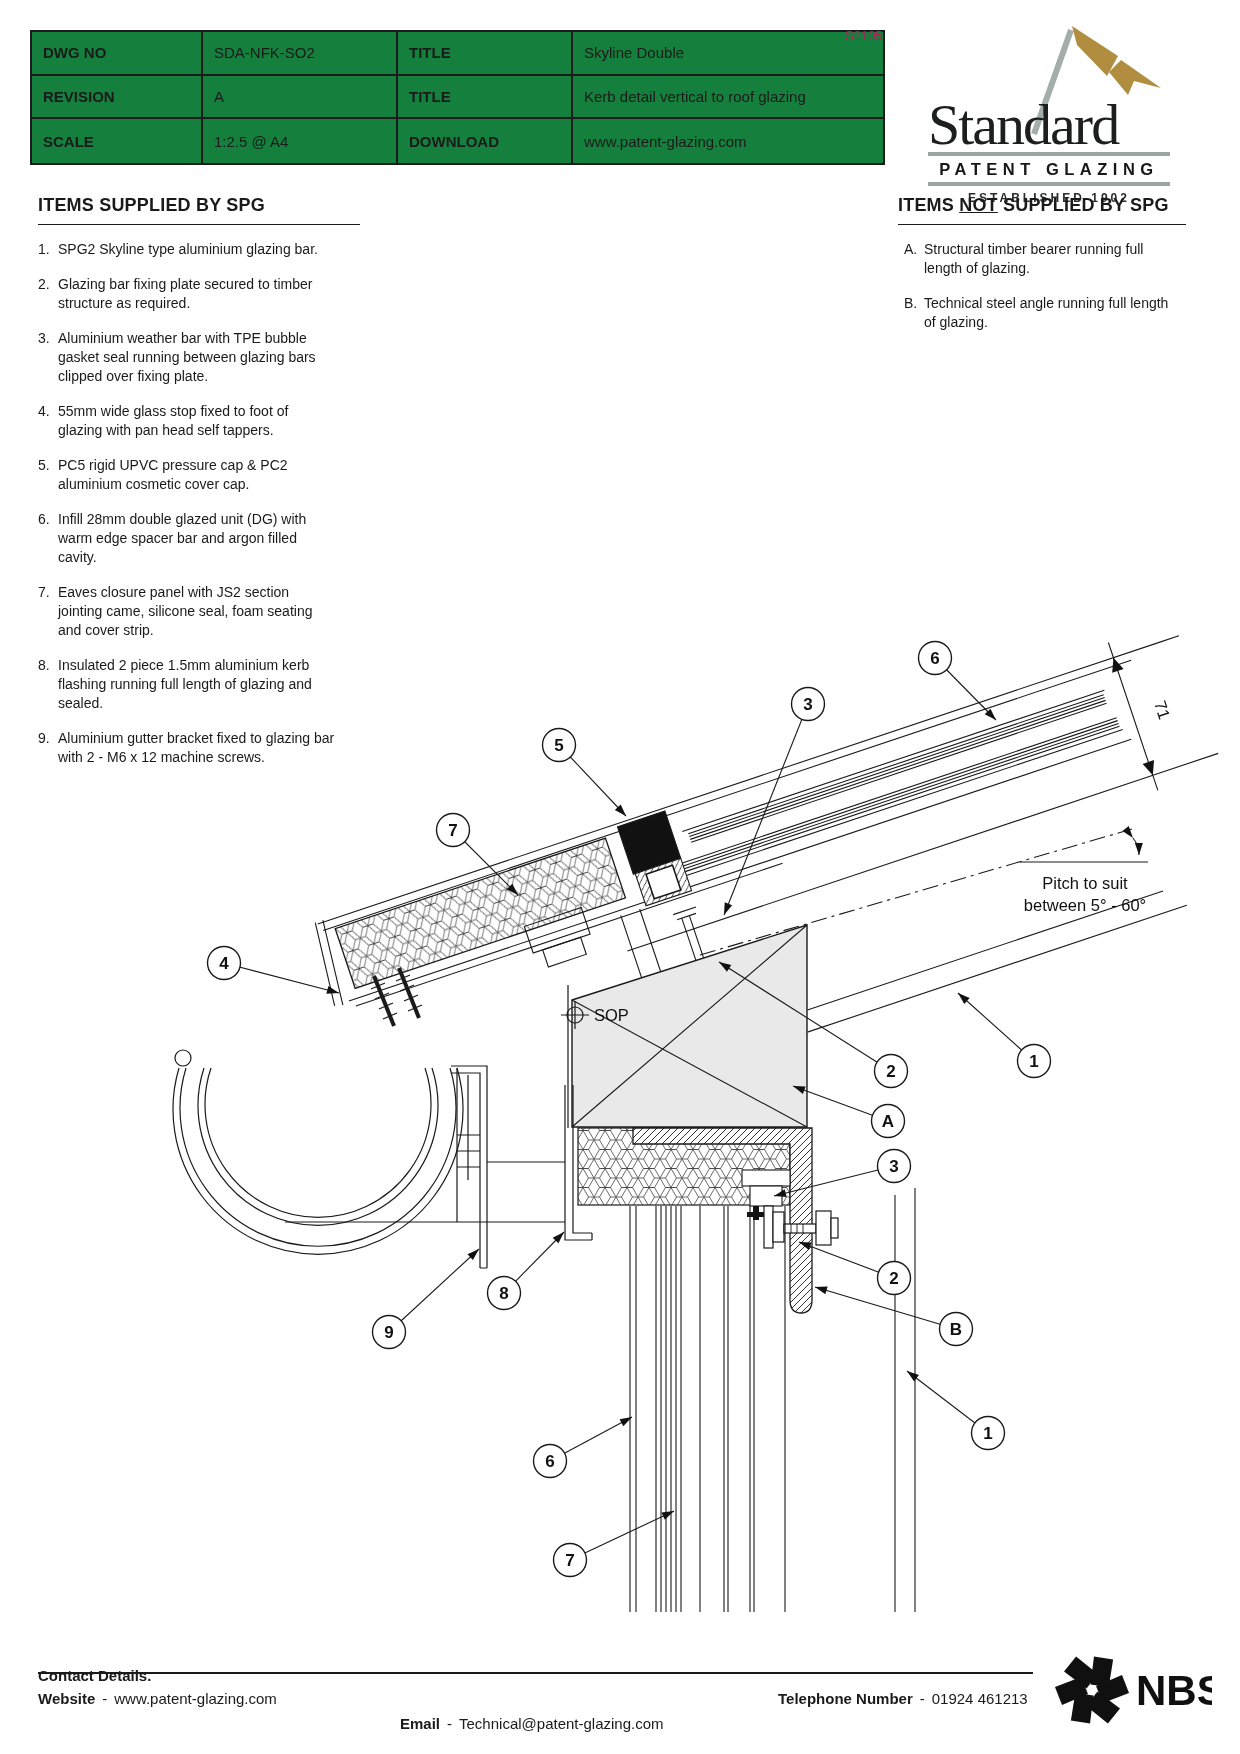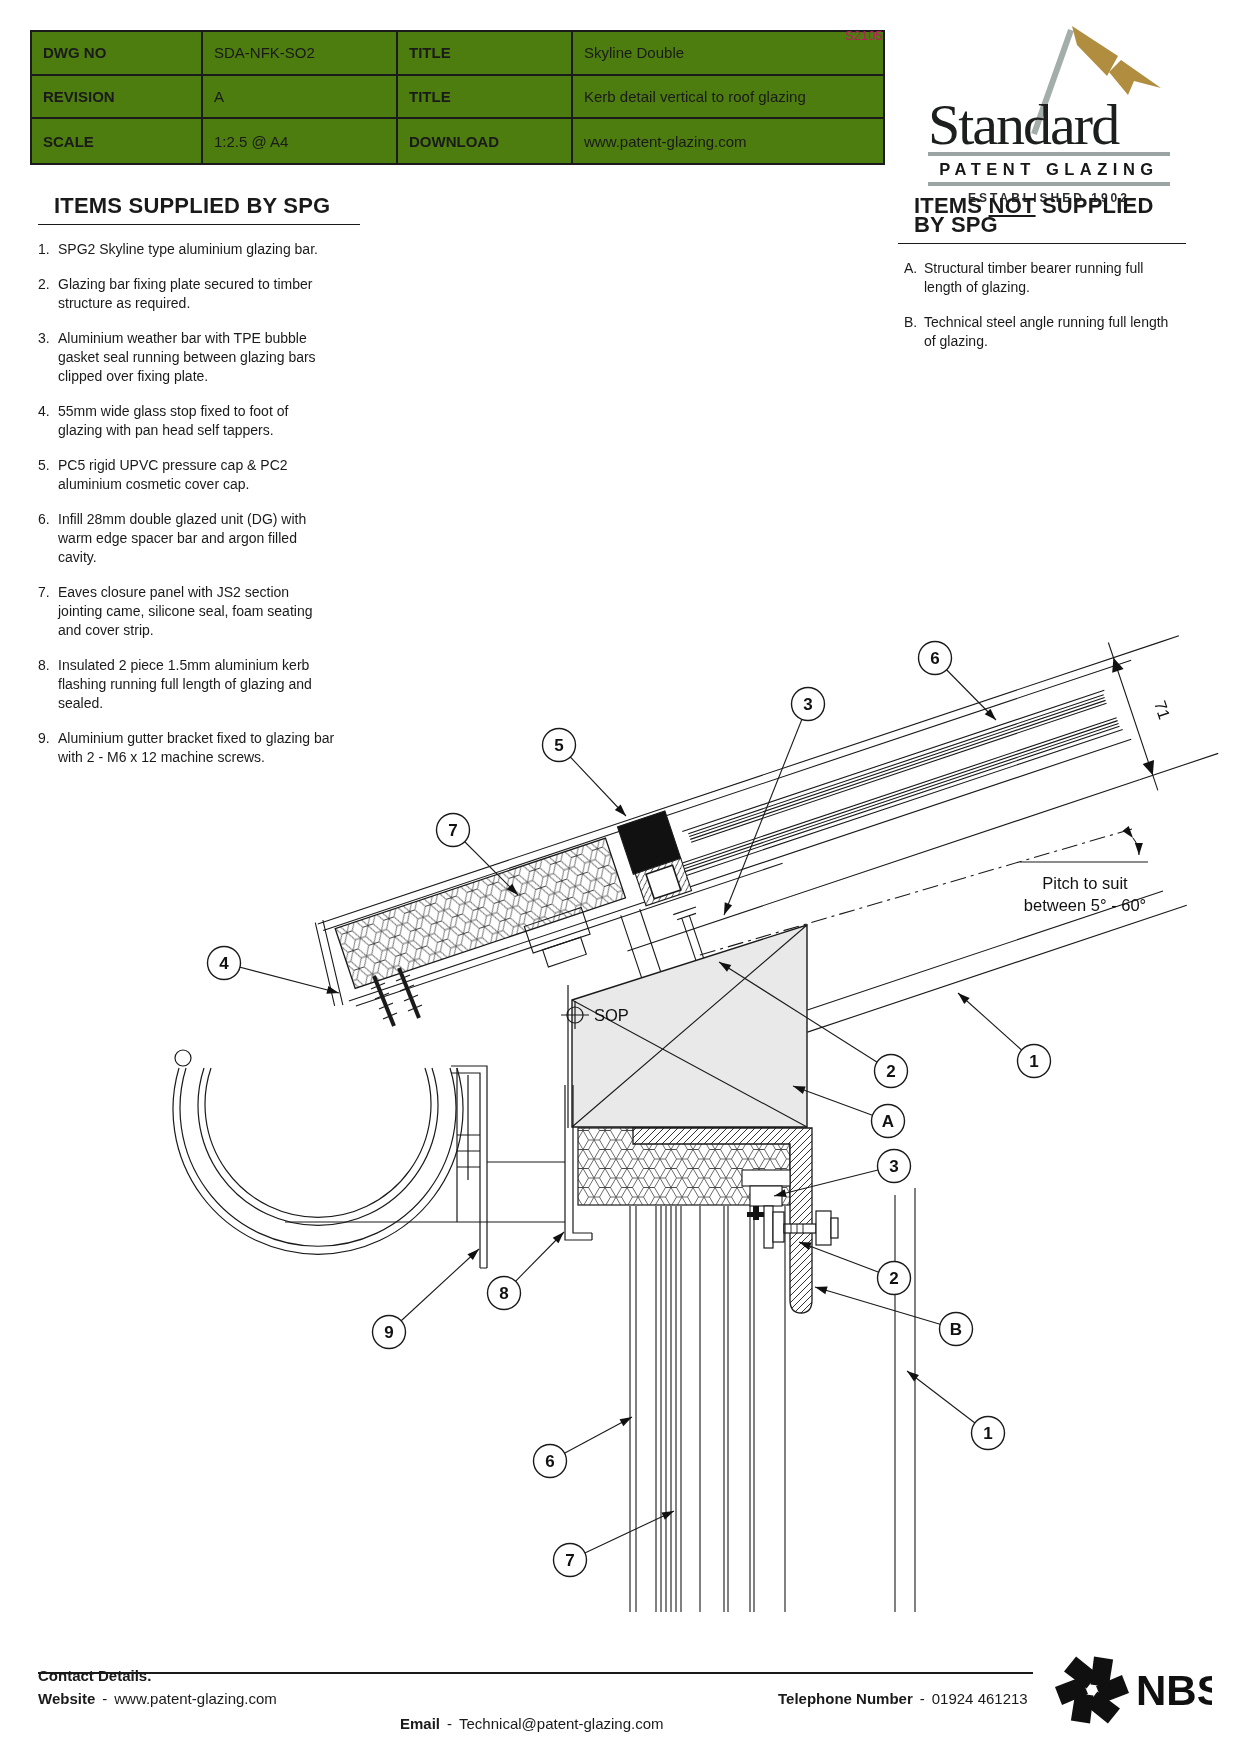--- a/index.html
+++ b/index.html
@@ -1,34 +1,34 @@
 <!DOCTYPE html>
 <html><head>
 <meta charset="utf-8">
 <style>
   html,body{margin:0;padding:0;background:#fff;}
   body{width:1240px;height:1754px;position:relative;font-family:"Liberation Sans",sans-serif;color:#1a1a1a;}
   .sheet{position:absolute;inset:0;background:#fff;overflow:hidden;}
 
   
   .titleblock{position:absolute;left:30px;top:30px;width:851px;height:131px;border:2px solid #1b1b1b;
-    display:grid;grid-template-columns:171px 195px 175px 1fr;grid-template-rows:1fr 1fr 1fr;font-size:15px;background:#4d7c0f;}
+    display:grid;grid-template-columns:171px 195px 175px 1fr;grid-template-rows:1fr 1fr 1fr;font-size:15px;background:#15803d;}
   .tb-cell{border-right:2px solid #1b1b1b;border-bottom:2px solid #1b1b1b;display:flex;align-items:center;padding-left:11px;white-space:nowrap;}
   .tb-cell.lab{font-weight:bold;}
   .tb-cell:nth-child(4n){border-right:none;}
   .tb-cell:nth-child(n+9){border-bottom:none;}
 
   .watermark{position:absolute;left:845px;top:28px;font-size:13px;color:#be185d;}
 
   
   .logo{position:absolute;left:928px;top:16px;width:248px;height:192px;}
 
   
   .col{position:absolute;font-size:14px;line-height:19px;}
-  .col h3{margin:0 0 9px 16px;font-size:22px;letter-spacing:.2px;}
+  .col h3{margin:0 0 9px 0;font-size:18px;letter-spacing:.2px;}
   .col .rule{border:none;border-top:1.6px solid #1a1a1a;margin:0 0 15px 0;}
   .col-left{left:38px;top:196px;width:322px;}
   .col-right{left:898px;top:196px;width:288px;}
   .item{display:flex;margin-bottom:16px;}
   .item .num{width:20px;flex:0 0 20px;}
   .item .txt{width:278px;}
   .col-right .item{padding-left:6px;}
   .col-right .item .txt{width:256px;}
   .keyblock{margin-top:46px;}
   .u{text-decoration:underline;}

